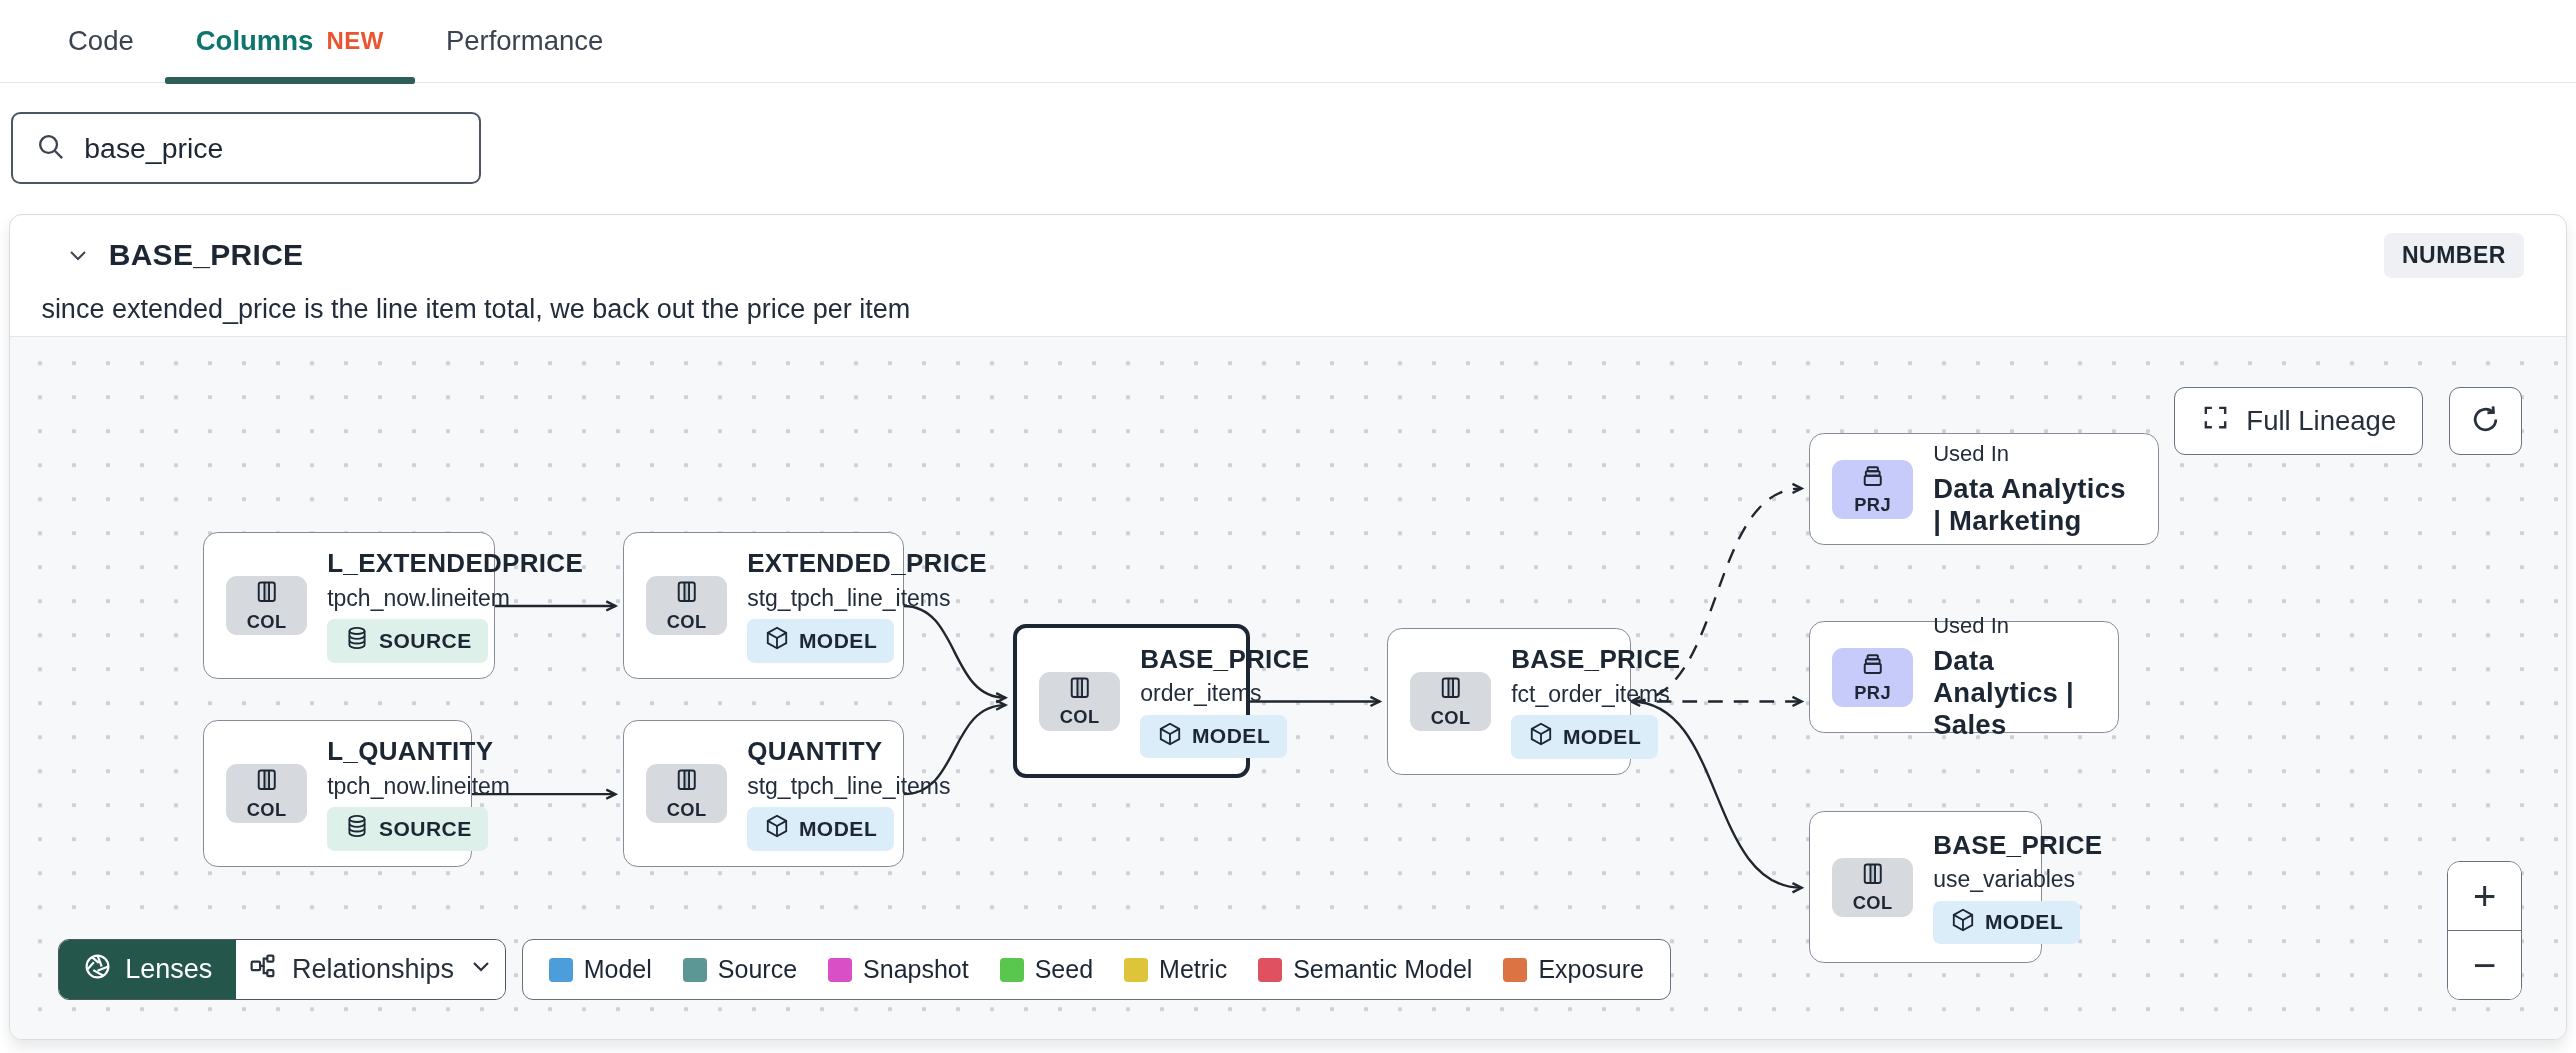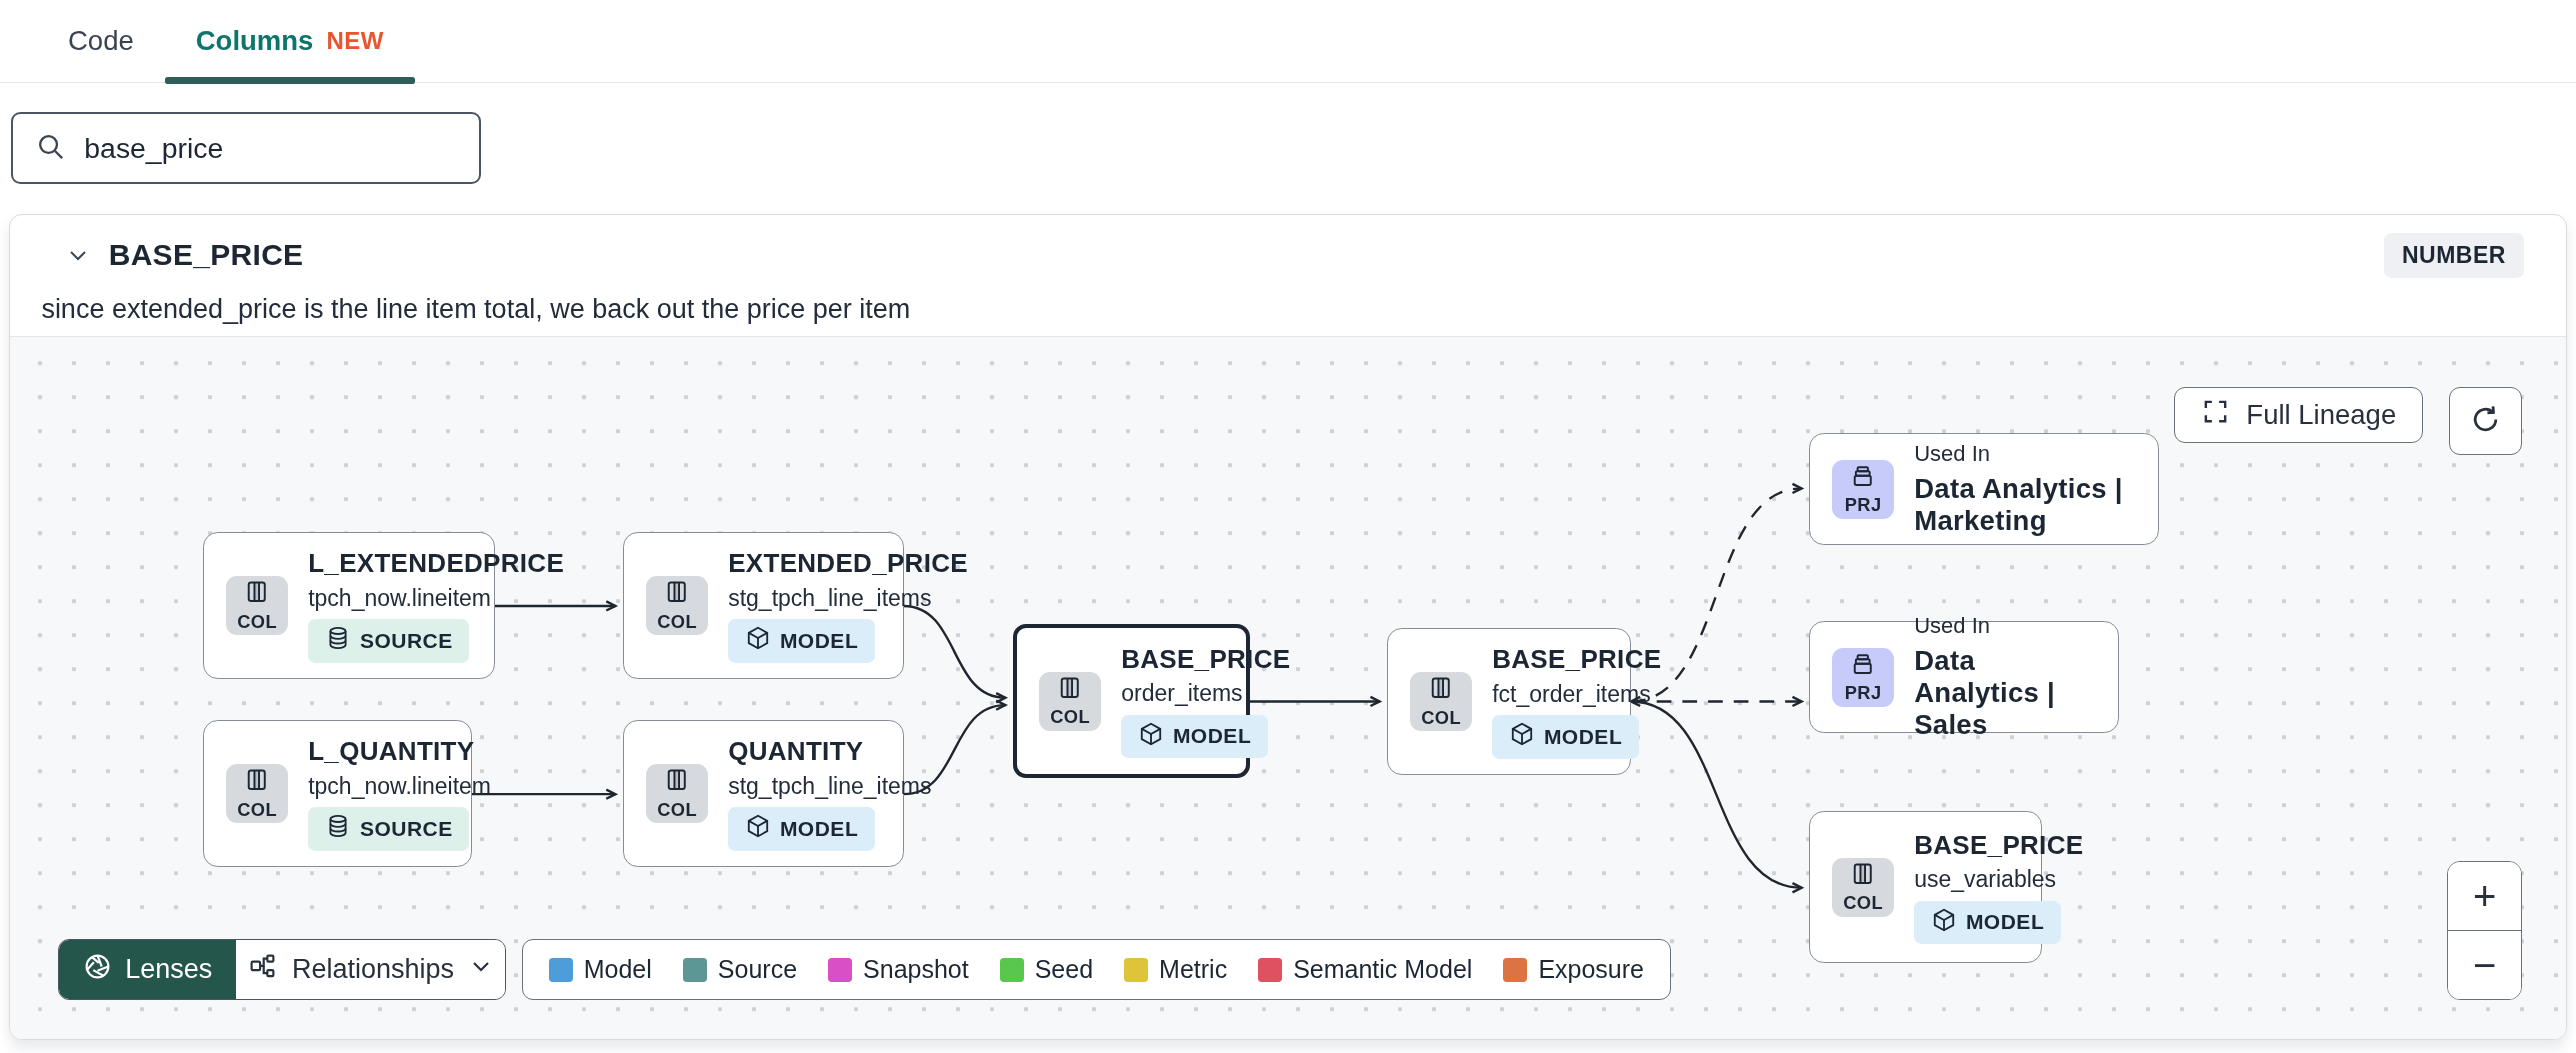--- a/index.html
+++ b/index.html
@@ -44,39 +44,39 @@
             background-image:radial-gradient(circle, #cdd0d7 2px, transparent 2.4px);
             background-size:34px 34px; background-position:13px 9.2px; overflow:hidden; }
   svg.edges { position:absolute; left:0; top:0; width:2554px; height:705px; }
   svg.edges path { stroke:#20262e; stroke-width:2.6; fill:none; }
   svg.edges path.dashed { stroke-dasharray:16 12; }
 
   
   .node { position:absolute; background:#fff; border:1.7px solid #858c96; border-radius:14.7px;
           display:flex; align-items:center; gap:20px; padding:0 22px; cursor:pointer; }
   .node.selected { border:4.1px solid #1c2733; border-radius:13px; }
-  .tile { flex:0 0 auto; width:62px; height:59px; border-radius:11px; background:#d6d9de;
+  .tile { flex:0 0 auto; width:81px; height:59px; border-radius:11px; background:#d6d9de;
           display:flex; flex-direction:column; align-items:center; justify-content:center; gap:1.8px; }
   .tile.prj { background:#c6cbf9; }
   .tile .tile-label { font-size:18.3px; font-weight:600; letter-spacing:0.5px; }
   .node-content { display:flex; flex-direction:column; align-items:flex-start; gap:5.5px; }
   .node-title { font-size:26px; font-weight:700; letter-spacing:0.3px; }
   .node-sub { font-size:23px; color:#222c3a; }
   .node-badge { display:flex; align-items:center; gap:9.2px; border-radius:7.3px;
           padding:6.4px 16.5px; font-size:21px; font-weight:600; letter-spacing:0.5px; margin-top:1.8px; }
   .node-badge.model { background:#dcedfa; }
   .node-badge.source { background:#def0ea; }
   .node-eyebrow { font-size:22px; color:#222c3a; }
   .node-title.proj { font-size:27.5px; font-weight:700; }
 
   
   .ctl-topright { position:absolute; top:50px; right:44px; display:flex; gap:26px; }
   .btn { background:#fff; border:1.8px solid #6a7280; border-radius:11px; display:flex;
          align-items:center; justify-content:center; gap:16.5px; cursor:pointer; color:#28303c; }
-  .btn-full { height:56px; padding:0 26px; font-size:27.5px;justify-content:center; }
+  .btn-full { height:68px; padding:0 26px; font-size:27.5px;justify-content:center; }
   .btn-refresh { width:73px; height:68px; }
   .zoom-ctl { position:absolute; right:44px; top:524px; width:75px; height:139px;
          border:1.8px solid #6a7280; border-radius:13px; background:#fff; display:flex;
          flex-direction:column; overflow:hidden; }
   .zoom-btn { flex:1; display:flex; align-items:center; justify-content:center;
          font-size:40px; color:#28303c; cursor:pointer; background:#fff; border:none;
          font-family:"Liberation Sans",sans-serif; }
   .zoom-btn:first-child { border-bottom:1.8px solid #6a7280; }
 
   
@@ -95,20 +95,23 @@
 </head>
 <body>
 
 <div class="tabbar" id="tabbar">
     <div class="tab">
       <span>Code</span>
     </div>
     <div class="tab active">
       <span>Columns</span>
       <span class="new-badge">NEW</span>
+    </div>
+    <div class="tab">
+      <span>Performance</span>
     </div>
   </div>
 
 <div class="search-row">
   <div class="search-box">
     <span>
       <svg width="31" height="31" viewBox="0 0 24 24" fill="none" stroke="#3a4350" stroke-width="1.8">
         <circle cx="10.5" cy="10.5" r="6.5"></circle>
           <line x1="15.5" y1="15.5" x2="21" y2="21"></line>
       </svg>

